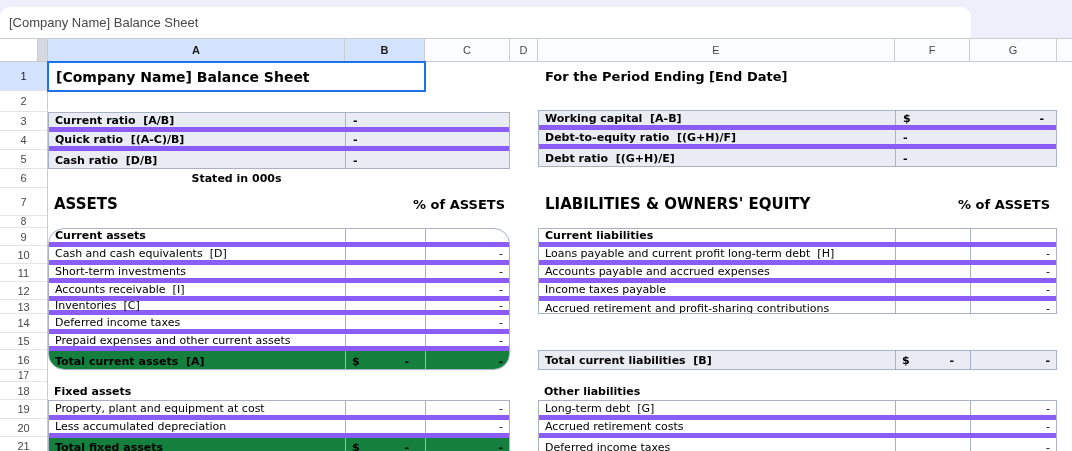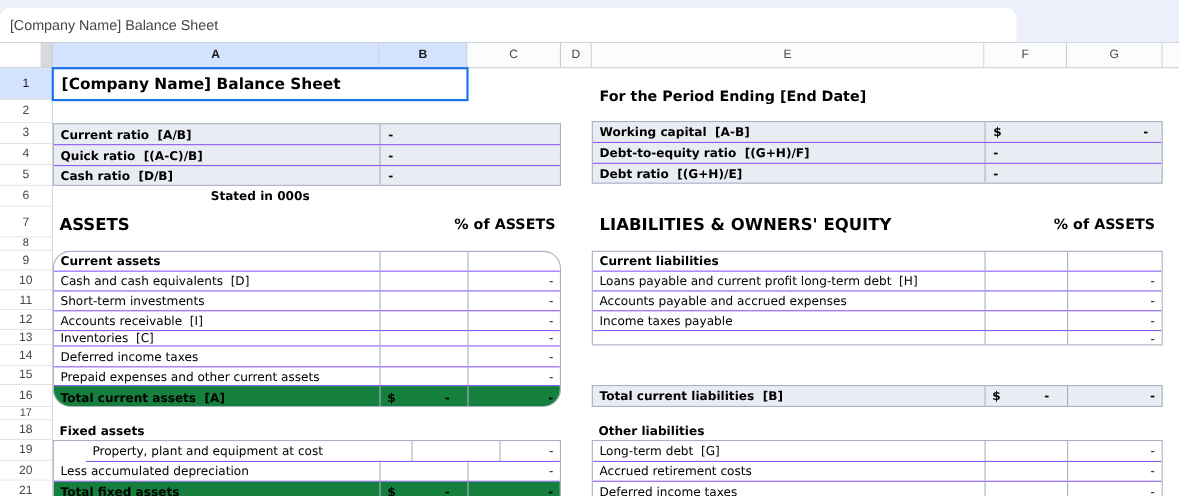--- a/index.html
+++ b/index.html
@@ -1,37 +1,37 @@
 <!DOCTYPE html>
 <html><head>
 <meta charset="utf-8">
 <style>
   html,body{margin:0;padding:0;}
   .stage{position:relative;width:1072px;height:451px;overflow:hidden;background:#edf0fa;font-family:"Liberation Sans",sans-serif;}
-  .card{position:absolute;left:0;top:7px;width:924px;height:444px;background:#ffffff;border-radius:10px 10px 0 0;}
+  .card{position:absolute;left:0;top:7px;width:924px;height:444px;background:#ffffff;border-radius:10px 10px 0 0;padding-left:47px;}
   .doc-title{position:absolute;left:9px;top:0;height:31px;line-height:31px;font-size:13px;color:#474747;}
   .grid{position:absolute;left:0;top:31px;width:1072px;height:413px;overflow:hidden;background:#ffffff;
         font-family:"DejaVu Sans",sans-serif;font-size:11px;color:#000;}
   
   .chrow{position:absolute;left:0;top:0;width:1072px;height:24px;background:#fbfcfd;
          border-top:1px solid #c9ccd1;border-bottom:1px solid #c9ccd1;box-sizing:border-box;}
   .ch{position:absolute;top:0;height:22px;line-height:22px;text-align:center;font-size:11px;color:#474747;
       border-right:1px solid #c9ccd1;box-sizing:border-box;background:#fbfcfd;font-family:"Liberation Sans",sans-serif;}
   .ch.sel{background:#d3e3fd;color:#1b1b1b;font-weight:bold;}
   .corner{position:absolute;left:0;top:0;width:38px;height:22px;background:#ffffff;border-right:1px solid #c9ccd1;box-sizing:border-box;}
   .corner-strip{position:absolute;left:38px;top:0;width:10px;height:22px;background:#d6d9de;border-right:1px solid #c9ccd1;box-sizing:border-box;}
   
   .rowhdr-line{position:absolute;left:47px;top:24px;width:1px;height:389px;background:#c9ccd1;}
   .rh{position:absolute;left:0;width:47px;text-align:center;color:#474747;font-size:11px;
       border-bottom:1px solid #e2e4e7;box-sizing:border-box;background:#fff;font-family:"Liberation Sans",sans-serif;}
   .rh.sel{background:#d3e3fd;color:#1b1b1b;}
   
   .t{position:absolute;box-sizing:border-box;border:1px solid #a9b2c4;background:#fff;overflow:hidden;}
   .t.shadedall{background:#e9ecf3;}
-  .trow{position:relative;box-sizing:border-box;border-bottom:1px solid #8b5cf6;background:transparent;}
+  .trow{position:relative;box-sizing:border-box;border-bottom:5px solid #8b5cf6;background:transparent;}
   .trow.last{border-bottom:none;}
   .trow.shade{background:#15803d;}
   .lbl{position:absolute;left:6px;top:0;bottom:0;display:flex;align-items:center;white-space:pre;}
   .cell{position:absolute;top:0;bottom:0;border-left:1px solid #a9b2c4;display:flex;align-items:center;box-sizing:border-box;}
   .cell.right{justify-content:flex-end;padding-right:6px;}
   .cell.acct{justify-content:space-between;padding-left:6px;padding-right:16px;}
   .cell.mvl{justify-content:flex-start;padding-left:7px;}
   .cell.mvacct{justify-content:space-between;padding-left:7px;padding-right:12px;}
   
   .Lc2{left:296px;width:80px;}
@@ -39,21 +39,21 @@
   .Lmv{left:296px;right:0;}
   
   .Rc2{left:356px;width:75px;}
   .Rc3{left:431px;right:0;}
   .Rmv{left:356px;right:0;}
   .b{font-weight:bold;}
   
   .free{position:absolute;display:flex;align-items:center;}
   .title-cell{left:48px;top:24px;width:377px;height:29px;padding-left:8px;font-weight:bold;font-size:14px;box-sizing:border-box;}
   .sel-border{position:absolute;left:47px;top:23px;width:379px;height:31px;border:2px solid #1a73e8;box-sizing:border-box;pointer-events:none;}
-  .period{left:545px;top:36px;height:29px;font-weight:bold;font-size:13px;}
+  .period{left:545px;top:24px;height:29px;font-weight:bold;font-size:13px;}
   .stated{left:48px;top:131px;width:377px;height:19px;justify-content:center;font-weight:bold;}
   .h-main{font-weight:bold;font-size:15px;align-items:flex-end;padding-bottom:3px;box-sizing:border-box;}
   .h-pct{font-weight:bold;font-size:13px;align-items:flex-end;justify-content:flex-end;padding-bottom:4px;box-sizing:border-box;}
   .sec-hdr{font-weight:bold;}
 </style>
 </head>
 <body>
 
 <div class="stage">
   <div class="card">
@@ -231,20 +231,21 @@
             </div>
         </div>
         <div class="trow" style="height:18px;">
           <div class="lbl">Income taxes payable</div>
           <div class="cell Rc2"></div>
           <div class="cell Rc3 right">
               <span>-</span>
             </div>
         </div>
         <div class="trow last" style="height:14px;">
+          <div class="lbl">Accrued retirement and profit-sharing contributions</div>
           <div class="cell Rc2"></div>
           <div class="cell Rc3 right">
               <span>-</span>
             </div>
         </div>
       </div>
 
       <div class="t shadedall" style="left:538px;top:312px;width:519px;height:20px;">
         <div class="trow last" style="height:18px;">
           <div class="lbl b">Total current liabilities  [B]</div>
@@ -255,21 +256,21 @@
           <div class="cell Rc3 right b">
               <span>-</span>
             </div>
         </div>
       </div>
 
       <div class="free sec-hdr" style="left:54px;top:344px;height:18px;">Fixed assets</div>
       <div class="free sec-hdr" style="left:544px;top:344px;height:18px;">Other liabilities</div>
 
       <div class="t" style="left:48px;top:362px;width:462px;height:56px;">
-        <div class="trow" style="height:19px;margin-left:29px;">
+        <div class="trow" style="height:19px;">
           <div class="lbl">Property, plant and equipment at cost</div>
           <div class="cell Lc2"></div>
           <div class="cell Lc3 right">
               <span>-</span>
             </div>
         </div>
         <div class="trow" style="height:18px;">
           <div class="lbl">Less accumulated depreciation</div>
           <div class="cell Lc2"></div>
           <div class="cell Lc3 right">

